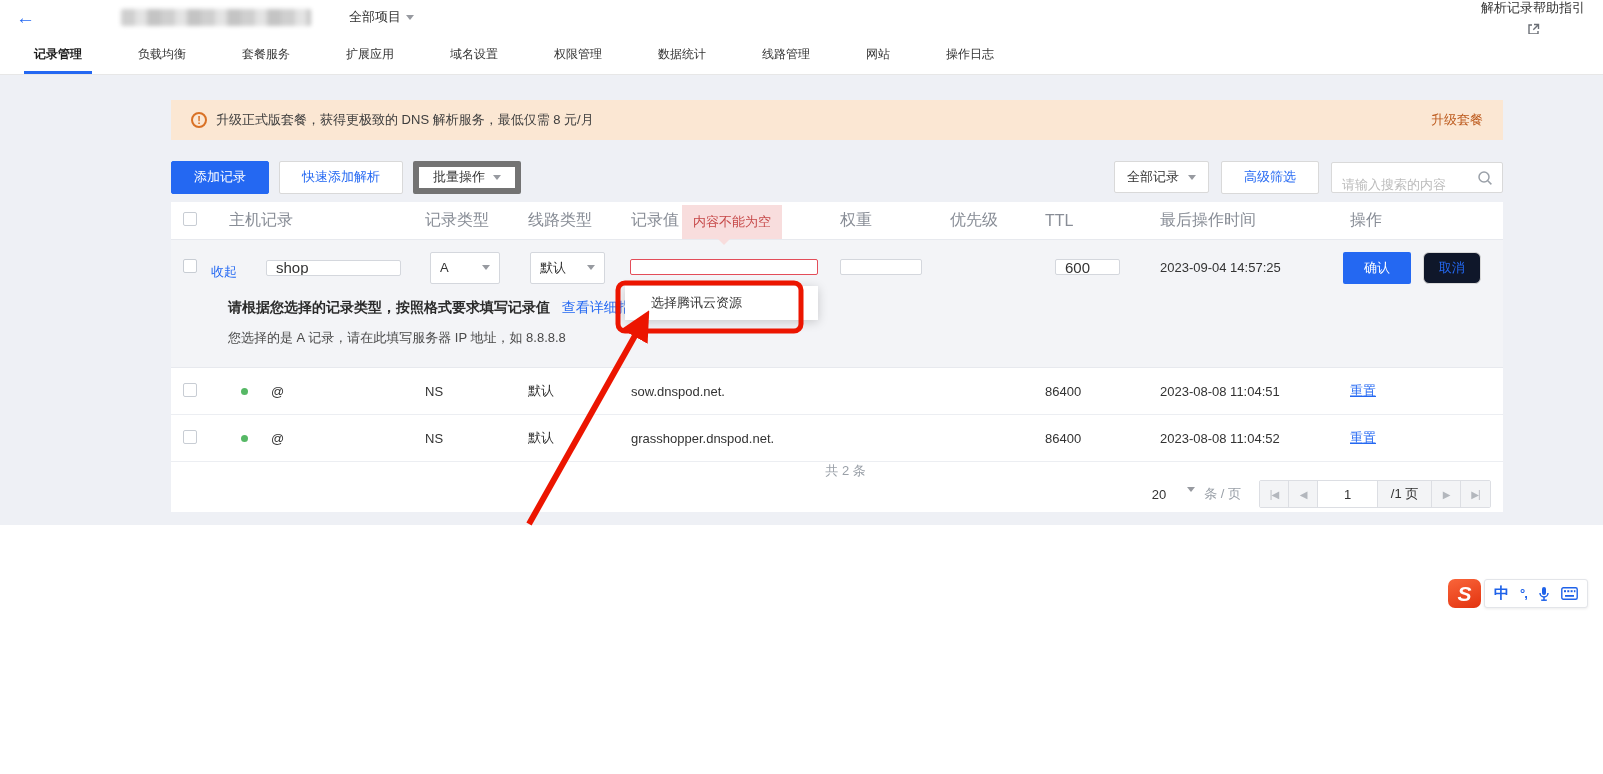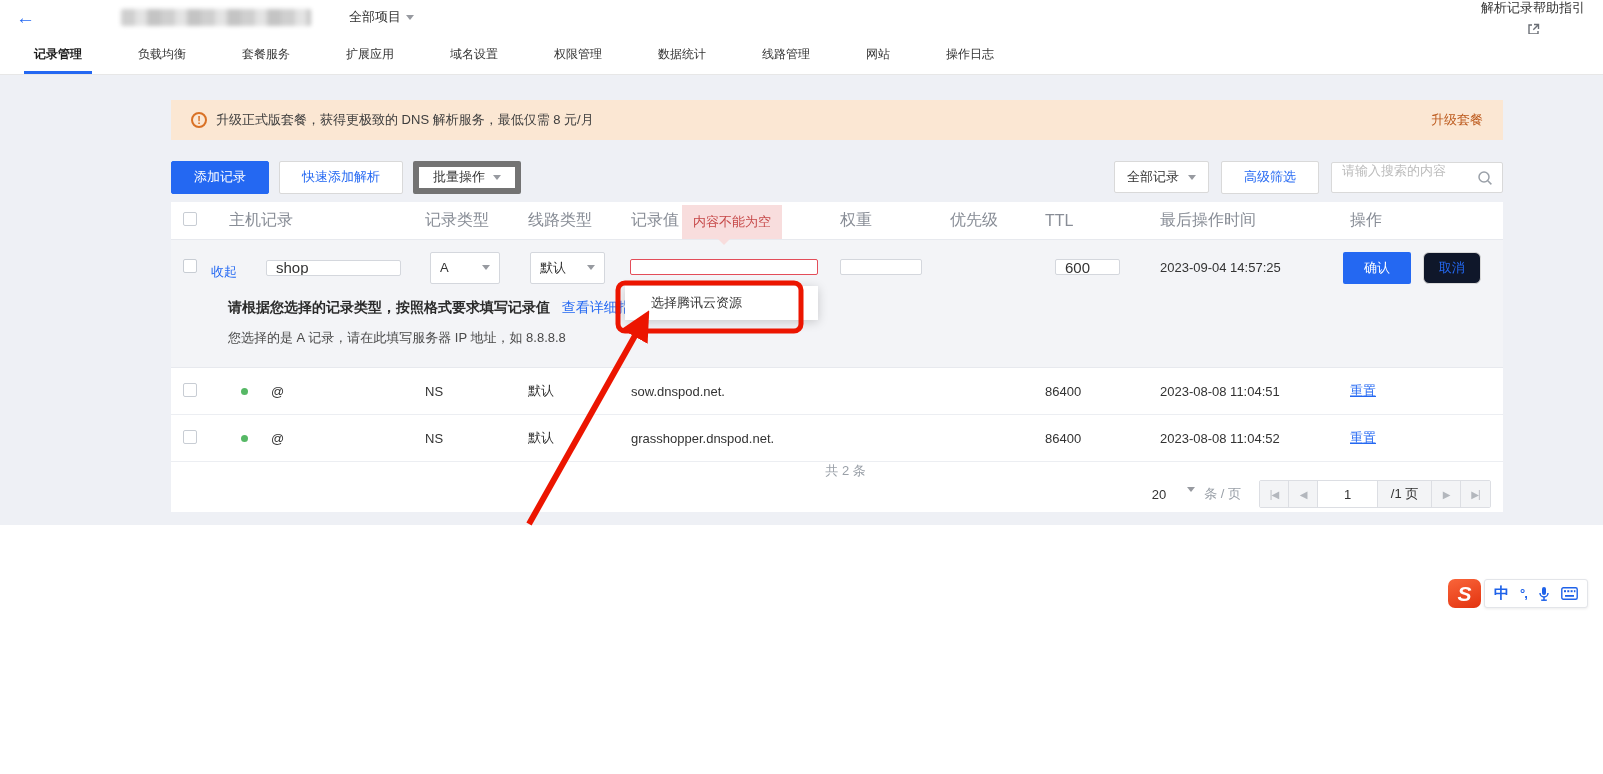--- a/index.html
+++ b/index.html
@@ -31,21 +31,21 @@
   .banner-action { margin-left:auto; color:#bd5b1e; font-size:13px; cursor:pointer; }
 
   
   .toolbar { margin-top:20px; height:34px; display:flex; align-items:center; }
   .btn { height:33px; display:inline-flex; align-items:center; justify-content:center; border-radius:2px; font-size:13px; cursor:pointer; }
   .btn-primary { background:#2468f2; color:#fff; border:1px solid #2468f2; padding:0 22px; }
   .btn-plain-blue { background:#fff; color:#2468f2; border:1px solid #d9d9d9; padding:0 22px; margin-left:10px; }
   .btn-plain { background:#fff; color:#333; border:6px solid #737373; padding:0 14px; margin-left:10px; gap:8px; }
   .toolbar-right { margin-left:auto; display:flex; align-items:center; }
   .select-box { height:32px; background:#fff; border:1px solid #d9d9d9; border-radius:2px; display:inline-flex; align-items:center; gap:9px; padding:0 12px; font-size:13px; color:#333; cursor:pointer; }
-  .search-box { width:172px; height:31px; background:#fff; border:1px solid #d9d9d9; border-radius:2px; margin-left:12px; position:relative; display:flex; align-items:flex-start; }
+  .search-box { width:172px; height:31px; background:#fff; border:1px solid #d9d9d9; border-radius:2px; margin-left:12px; position:relative; display:flex; align-items:flex-end; }
   .search-box input { border:none; outline:none; width:138px; margin-left:10px; font-size:13px; color:#333; font-family:inherit; }
   .search-box input::placeholder { color:#bcbcbc; }
   .search-icon { position:absolute; right:9px; top:7px; }
 
   
   .table { margin-top:8px; background:#fff; }
   .grid { display:grid; grid-template-columns:40px 190px 105px 105px 210px 100px 95px 105px 200px 182px; align-items:center; }
   .thead { height:38px; border-bottom:1px solid #e7e9ee; color:#888d96; font-size:16px; }
   .pl12{padding-left:12px;} .pl18{padding-left:18px;} .pl19{padding-left:19px;} .pl20{padding-left:20px;}
   .pl22{padding-left:22px;} .pl24{padding-left:24px;} .pl29{padding-left:29px;} .pl39{padding-left:39px;}

